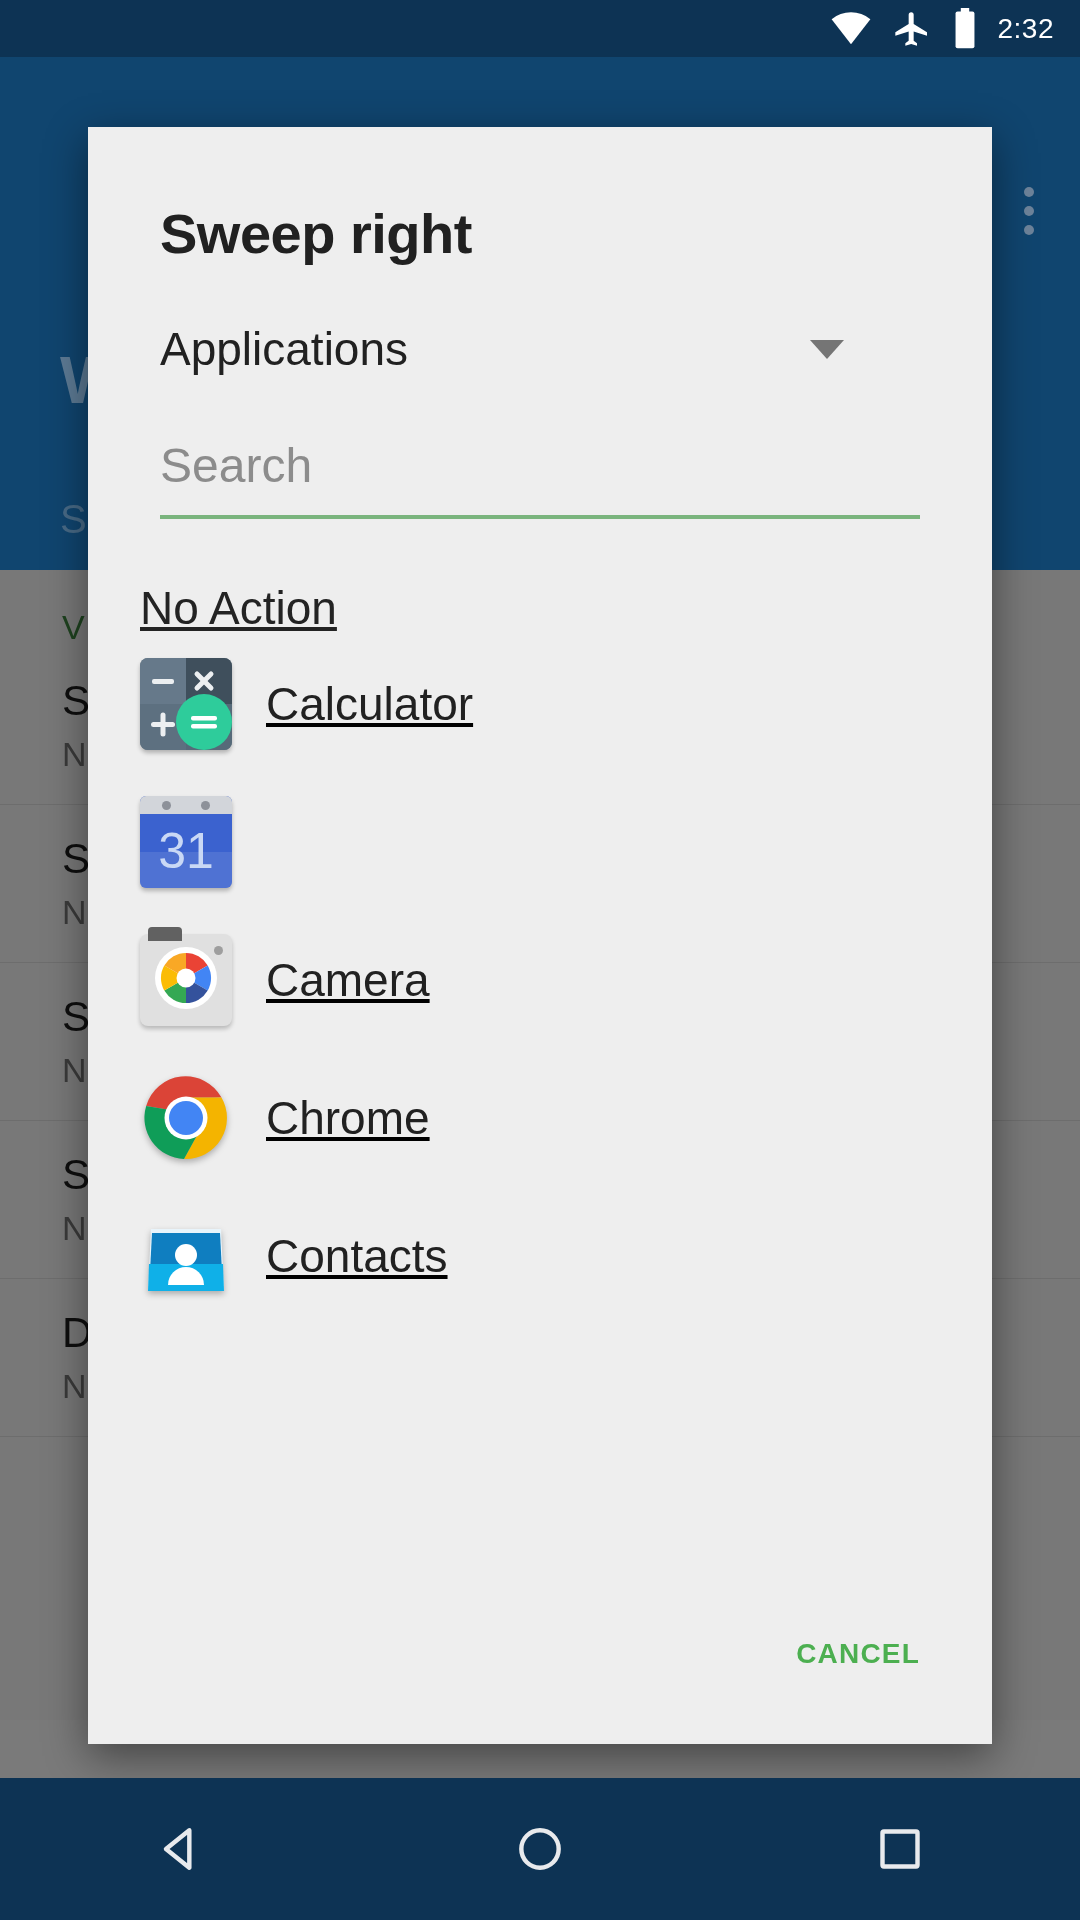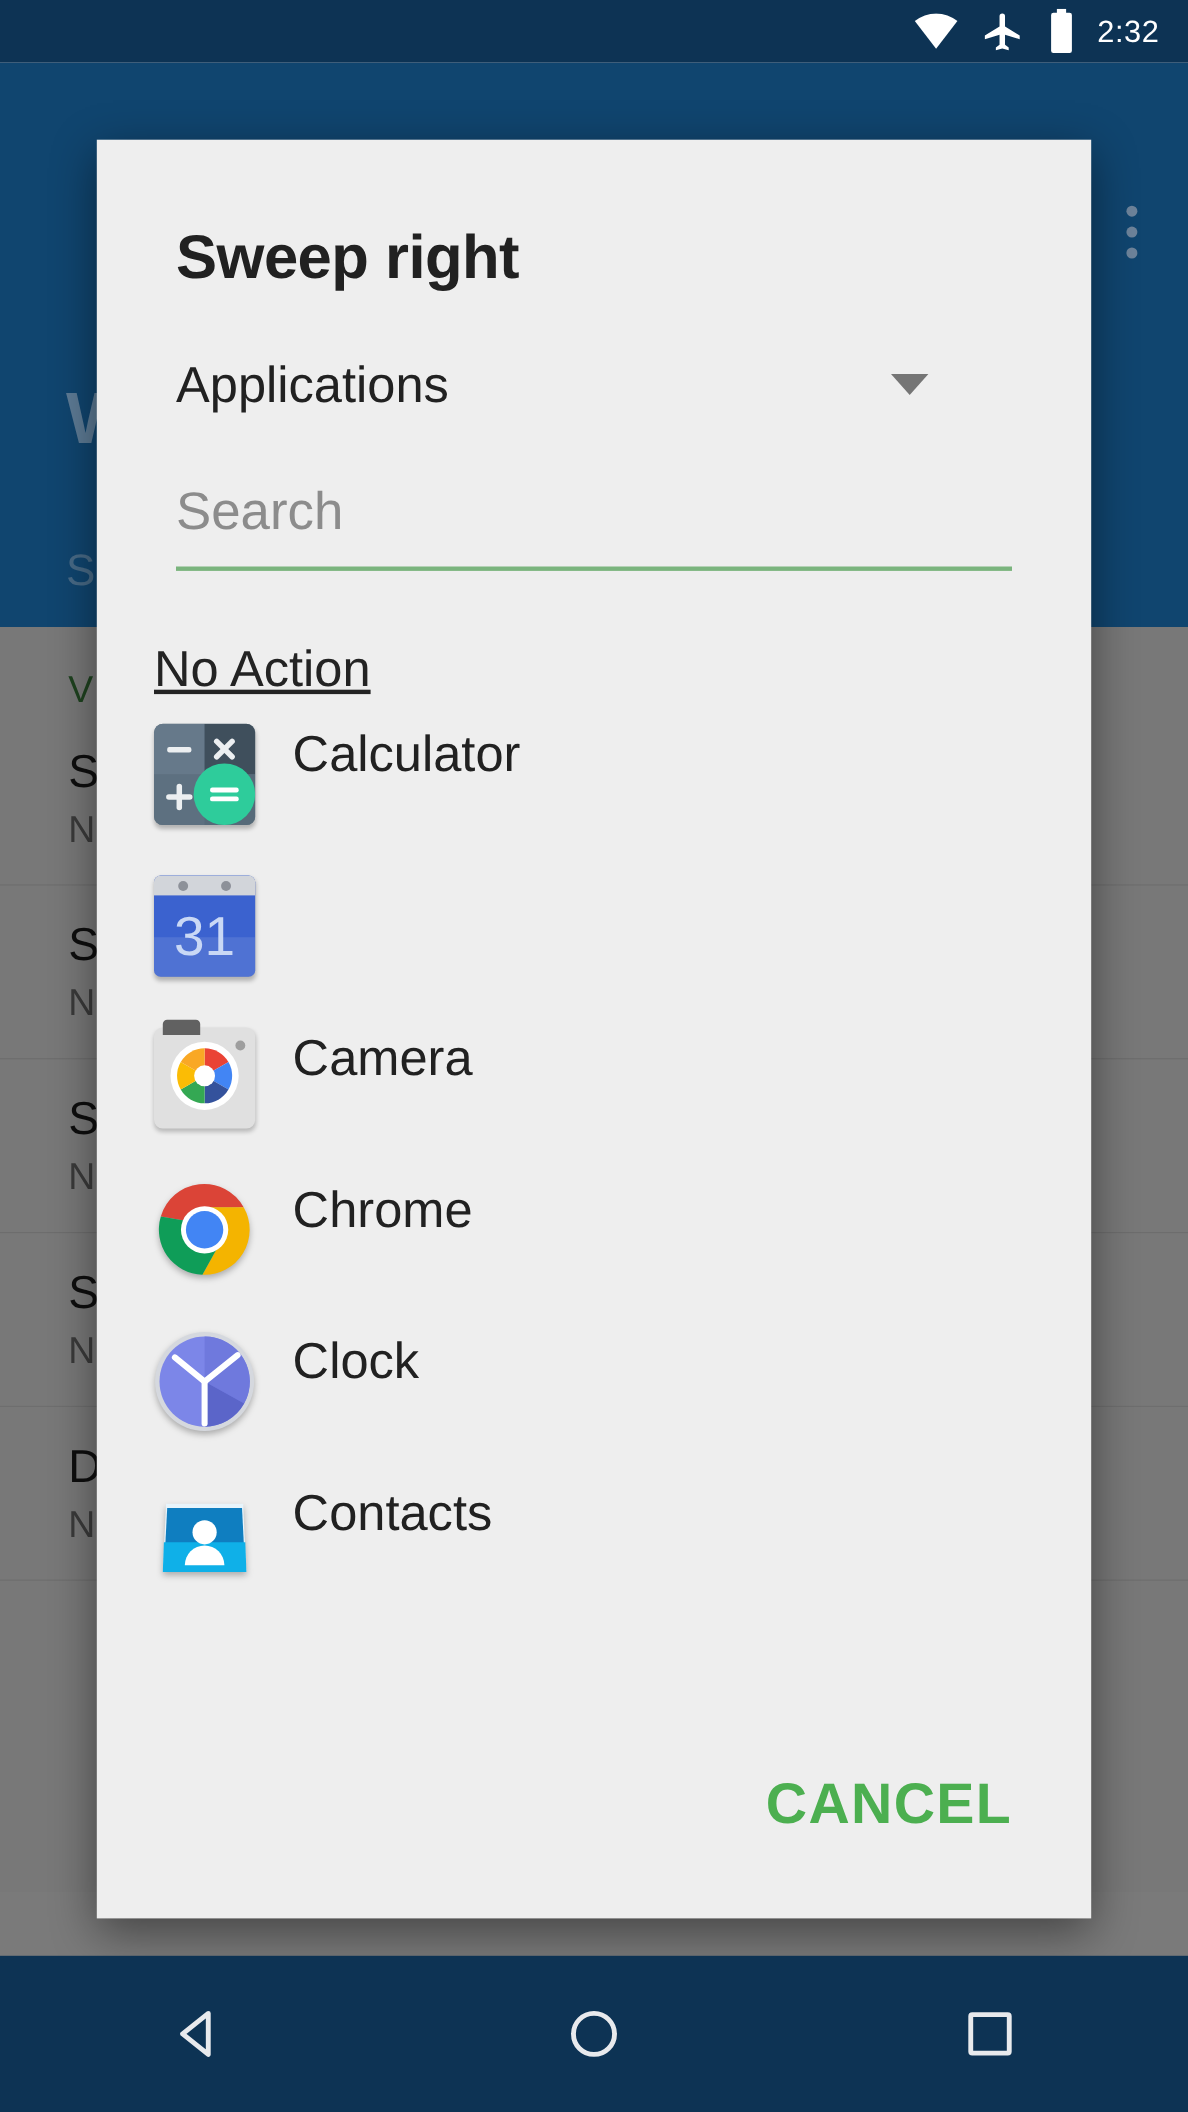--- a/index.html
+++ b/index.html
@@ -89,33 +89,33 @@
     font-family:"Liberation Sans", sans-serif;
   }
   #search-input::placeholder { color:#8c8c8c; }
   #search-underline { height:4px; background:#7ab47d; width:100%; }
 
   #app-list { flex:1; overflow:hidden; padding-top:8px; }
   #no-action {
     font-size:46px; color:#232323; padding:54px 0 0 52px;text-decoration:underline;
   }
   .app-row {
-    display:flex; gap:34px;
-    padding:23px 0 23px 52px; cursor:pointer;
+    display:flex; align-items:center; gap:34px;
+    padding:23px 0 23px 52px; cursor:pointer;text-decoration:underline;
   }
   .app-icon { width:92px; height:92px; position:relative; flex:0 0 92px; }
   .app-label { font-size:46px; color:#212121; }
 
   #dialog-actions {
     display:flex; justify-content:flex-end; align-items:center;
     padding:0 62px 56px 0;
   }
   #cancel-button {
     background:none; border:none; cursor:pointer;
-    color:#4caf50; font-size:52px; font-weight:bold; letter-spacing:1.2px;
+    color:#4caf50; font-size:28px; font-weight:bold; letter-spacing:1.2px;
     font-family:"Liberation Sans", sans-serif; padding:18px 10px;
   }
 
   
   
   .ic-calc { background:#5f7380; border-radius:8px; overflow:hidden; box-shadow:0 3px 4px rgba(0,0,0,.25); }
   .ic-calc .q { position:absolute; width:46px; height:46px; }
   .ic-calc .q1 { left:0; top:0; background:#66798a; }
   .ic-calc .q2 { left:46px; top:0; background:#3f4f5c; }
   .ic-calc .q3 { left:0; top:46px; background:#5d7080; }
@@ -286,36 +286,20 @@
             <path d="M35.5 -20.5 A41 41 0 0 1 -2 40.9 L14.5 11 A21 21 0 0 0 2 -20.5 Z" fill="#f4b400"></path>
             <path d="M-2 40.9 A41 41 0 0 1 -39.8 -12 L-16 -8 A21 21 0 0 0 14.5 11 Z" fill="#0f9d58"></path>
             <circle cx="0" cy="0" r="21.5" fill="#ffffff"></circle>
             <circle cx="0" cy="0" r="17" fill="#4285f4"></circle>
           </g>
         </svg>
       </span>
       <span class="app-label">Chrome</span>
     </div>
 
-    <div class="app-row">
-      <span class="app-icon ic-shadow">
-        <svg width="92" height="92" viewBox="0 0 92 92">
-          <circle cx="46" cy="46" r="45" fill="#d5d8de"></circle>
-          <circle cx="46" cy="46" r="41" fill="#7c86e8"></circle>
-          <path d="M46 46 L46 5 A41 41 0 0 1 82 66 Z" fill="#6f79dd"></path>
-          <path d="M46 46 L82 66 A41 41 0 0 1 46 87 Z" fill="#5b65c9"></path>
-          <g stroke="#ffffff" stroke-width="5.5" stroke-linecap="round">
-            <line x1="46" y1="46" x2="46" y2="84"></line>
-            <line x1="46" y1="46" x2="19" y2="24"></line>
-            <line x1="46" y1="46" x2="76" y2="22"></line>
-          </g>
-        </svg>
-      </span>
-      <span class="app-label">Clock</span>
-    </div>
 
     <div class="app-row">
       <span class="app-icon ic-shadow">
         <svg width="92" height="92" viewBox="0 0 92 92">
           <path d="M11 19 h70 l3 62 h-76 Z" fill="#e8f4fb"></path>
           <path d="M12 23 h68 l3 58 h-74 Z" fill="#0f7ec0"></path>
           <path d="M9 54 h74 l1 27 h-76 Z" fill="#0fb0e8"></path>
           <circle cx="46" cy="45" r="11" fill="#ffffff"></circle>
           <path d="M28 75 a18 18 0 0 1 36 0 Z" fill="#ffffff"></path>
         </svg>

